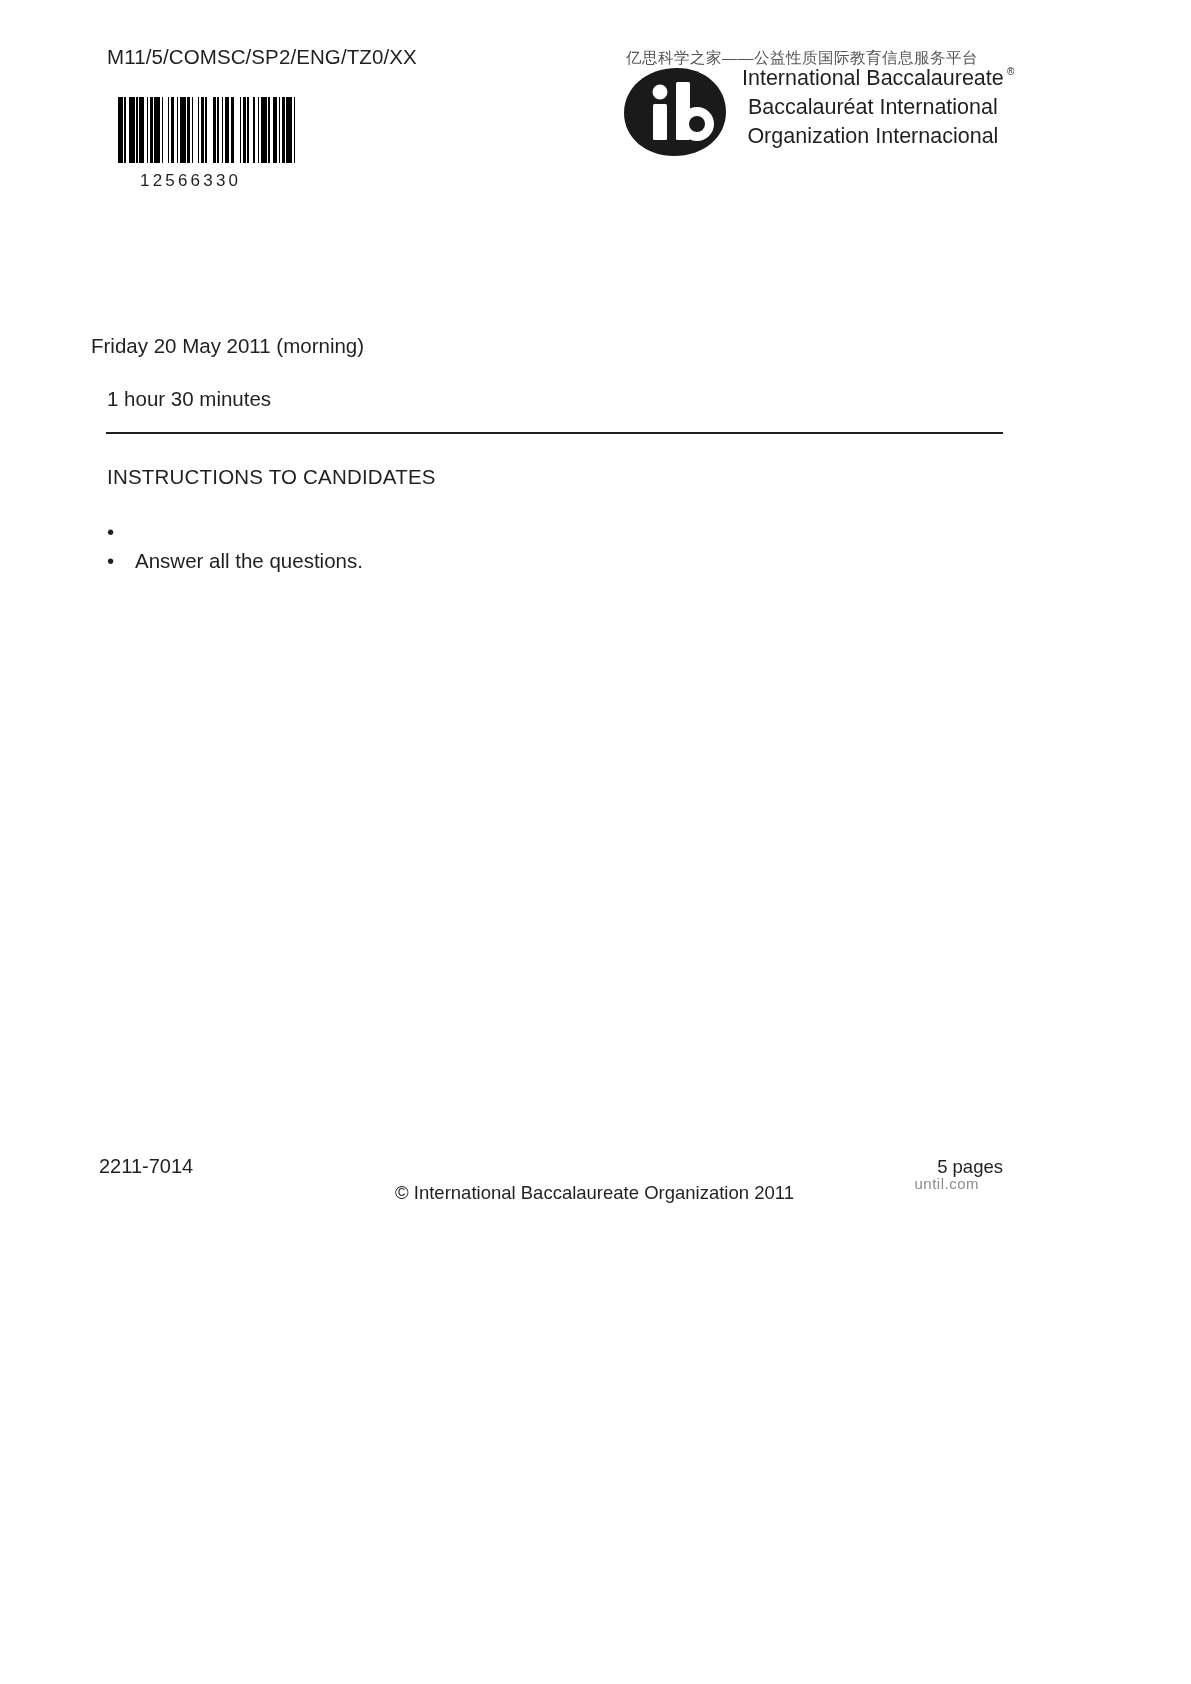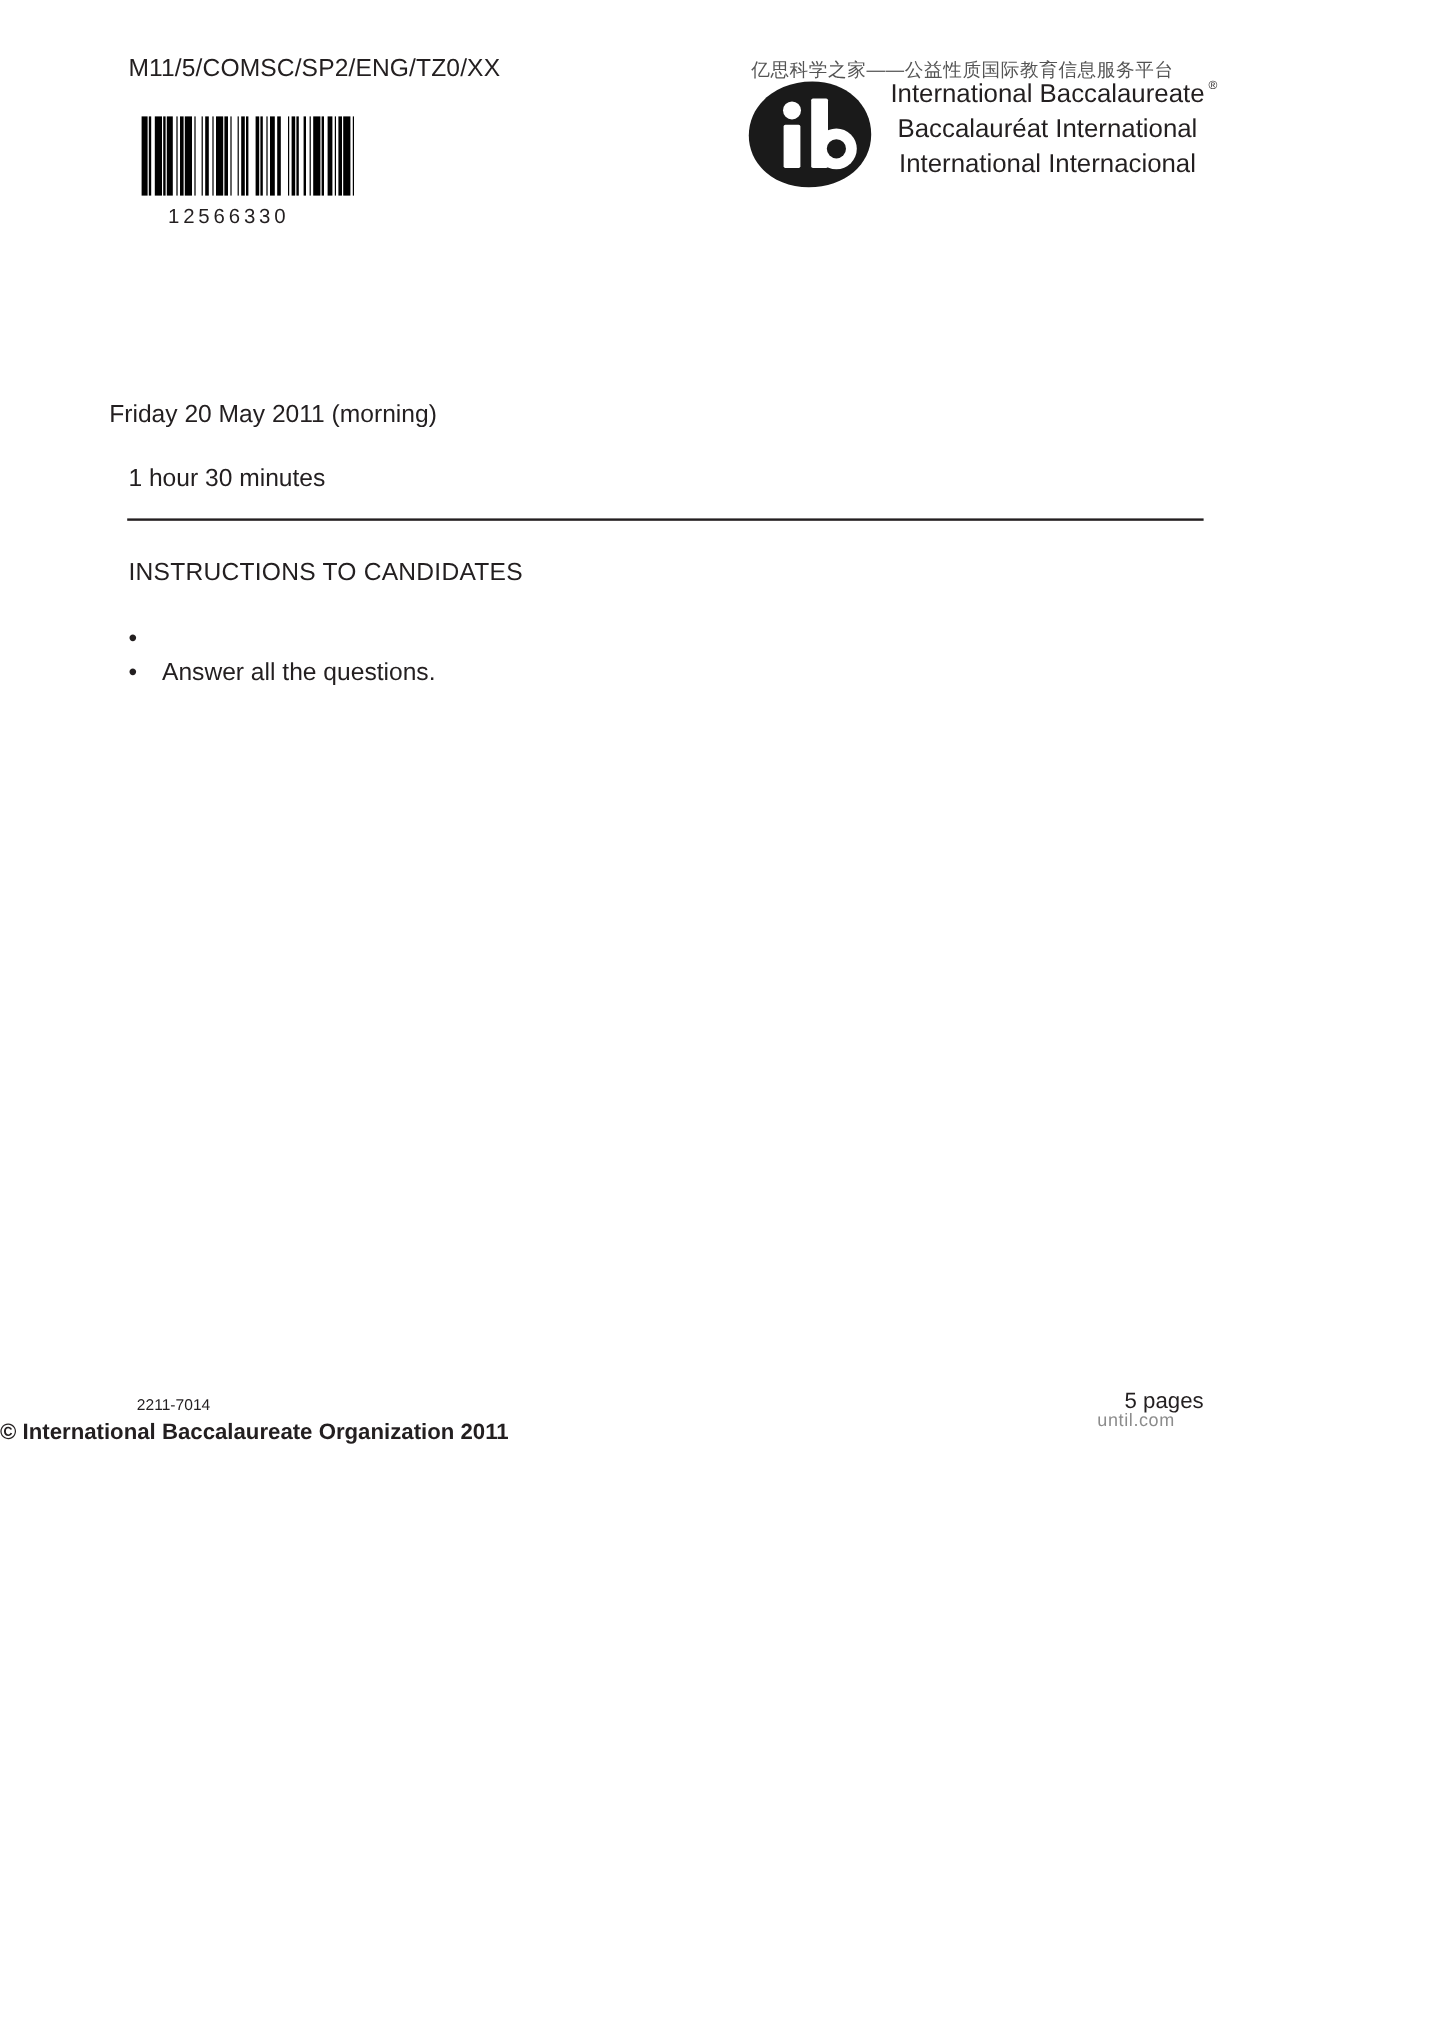--- a/index.html
+++ b/index.html
@@ -159,42 +159,42 @@
   }
   .instr-bullet {
     width: 28px;
     flex: 0 0 28px;
     text-align: left;
   }
 
   
   .footer-left {
     position: absolute;
-    left: 114px;
+    left: 99px;
     bottom: 196px;
-    font-size: 13px;
+    font-size: 20px;
     color: #231f20;
     text-align: right;
   }
   .footer-pages {
     position: absolute;
     right: 188px;
     bottom: 196px;
     font-size: 18.5px;
     color: #231f20;
   }
   .footer-copyright {
     position: absolute;
     left: 0;
     right: 0;
     bottom: 170px;
+    text-align: center;
     font-size: 18.5px;
     color: #231f20;
     padding-right: 2px;
-    font-weight: bold;
   }
   .footer-watermark {
     position: absolute;
     right: 212px;
     bottom: 182px;
     font-size: 15px;
     color: #8c8c8c;
     letter-spacing: 0.5px;
   }
 </style>
@@ -287,21 +287,21 @@
       <path d="M55 2 C24 2 2 22 2 47 C2 72 24 90 52 90 C82 90 104 71 104 46 C104 21 83 2 55 2 Z" fill="#1a1a1a"></path>
       <circle cx="38" cy="26" r="7.5" fill="#ffffff"></circle>
       <rect x="31" y="38" width="14" height="36" rx="1.5" fill="#ffffff"></rect>
       <rect x="54" y="16" width="14" height="58" rx="1.5" fill="#ffffff"></rect>
       <circle cx="75" cy="58" r="17" fill="#ffffff"></circle>
       <circle cx="75" cy="58" r="8" fill="#1a1a1a"></circle>
     </svg>
     <div class="ib-text">
       <div>International Baccalaureate</div>
       <div>Baccalauréat International</div>
-      <div>International Internacional</div>
+      <div>Organization Internacional</div>
     </div>
     <div class="reg-mark">®</div>
   </div>
 
 
   <div class="subject-date">Friday 20 May 2011 (morning)</div>
   <div class="duration">1 hour 30 minutes</div>
 
   <div class="rule"></div>
 

